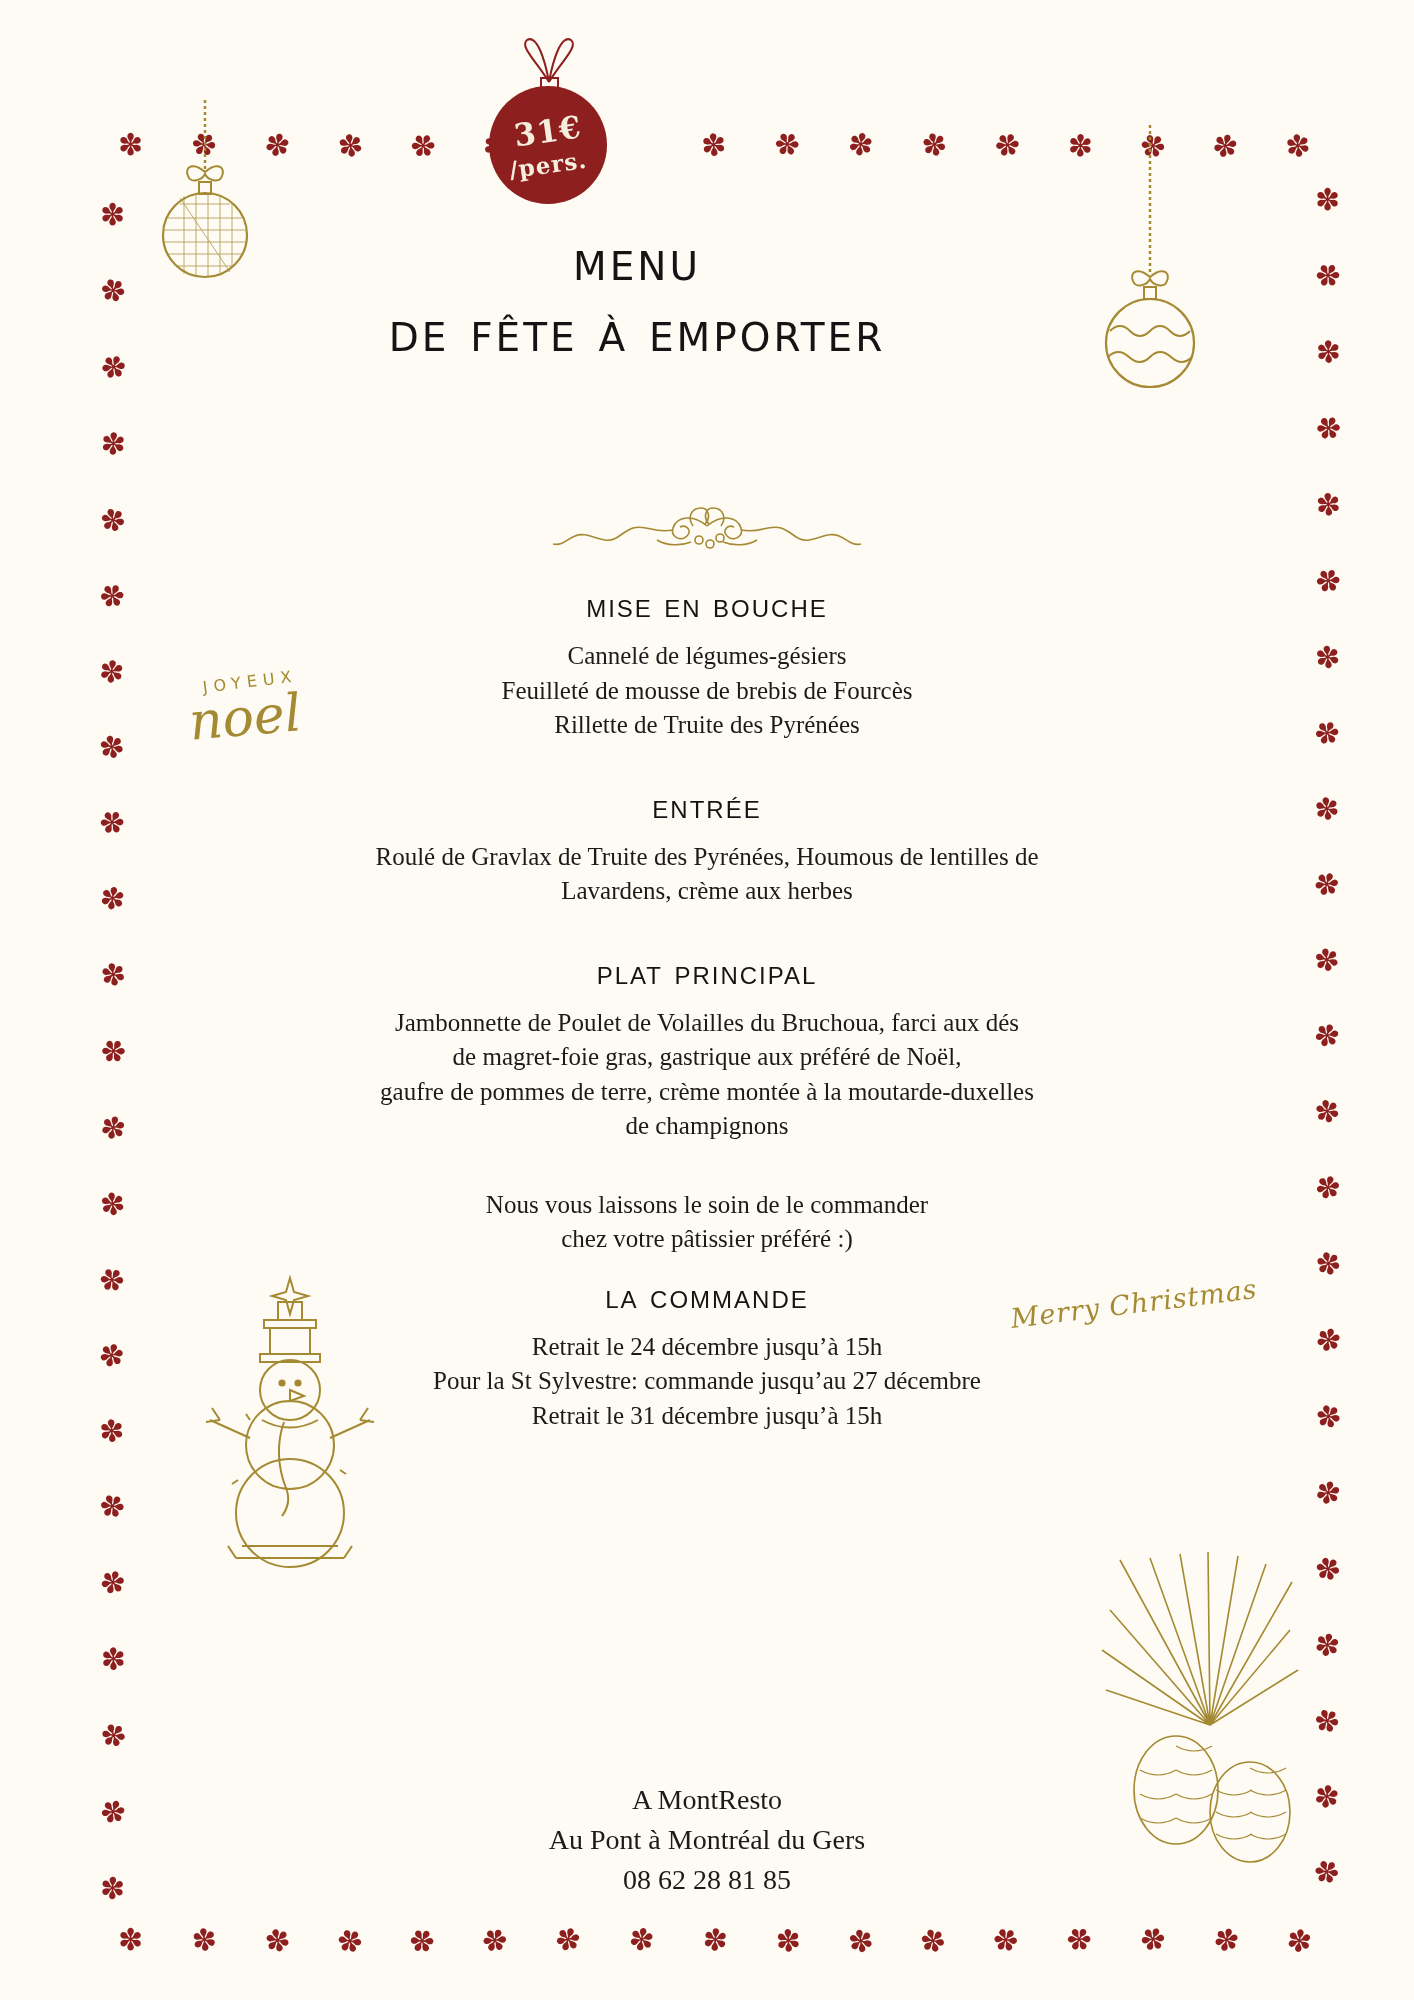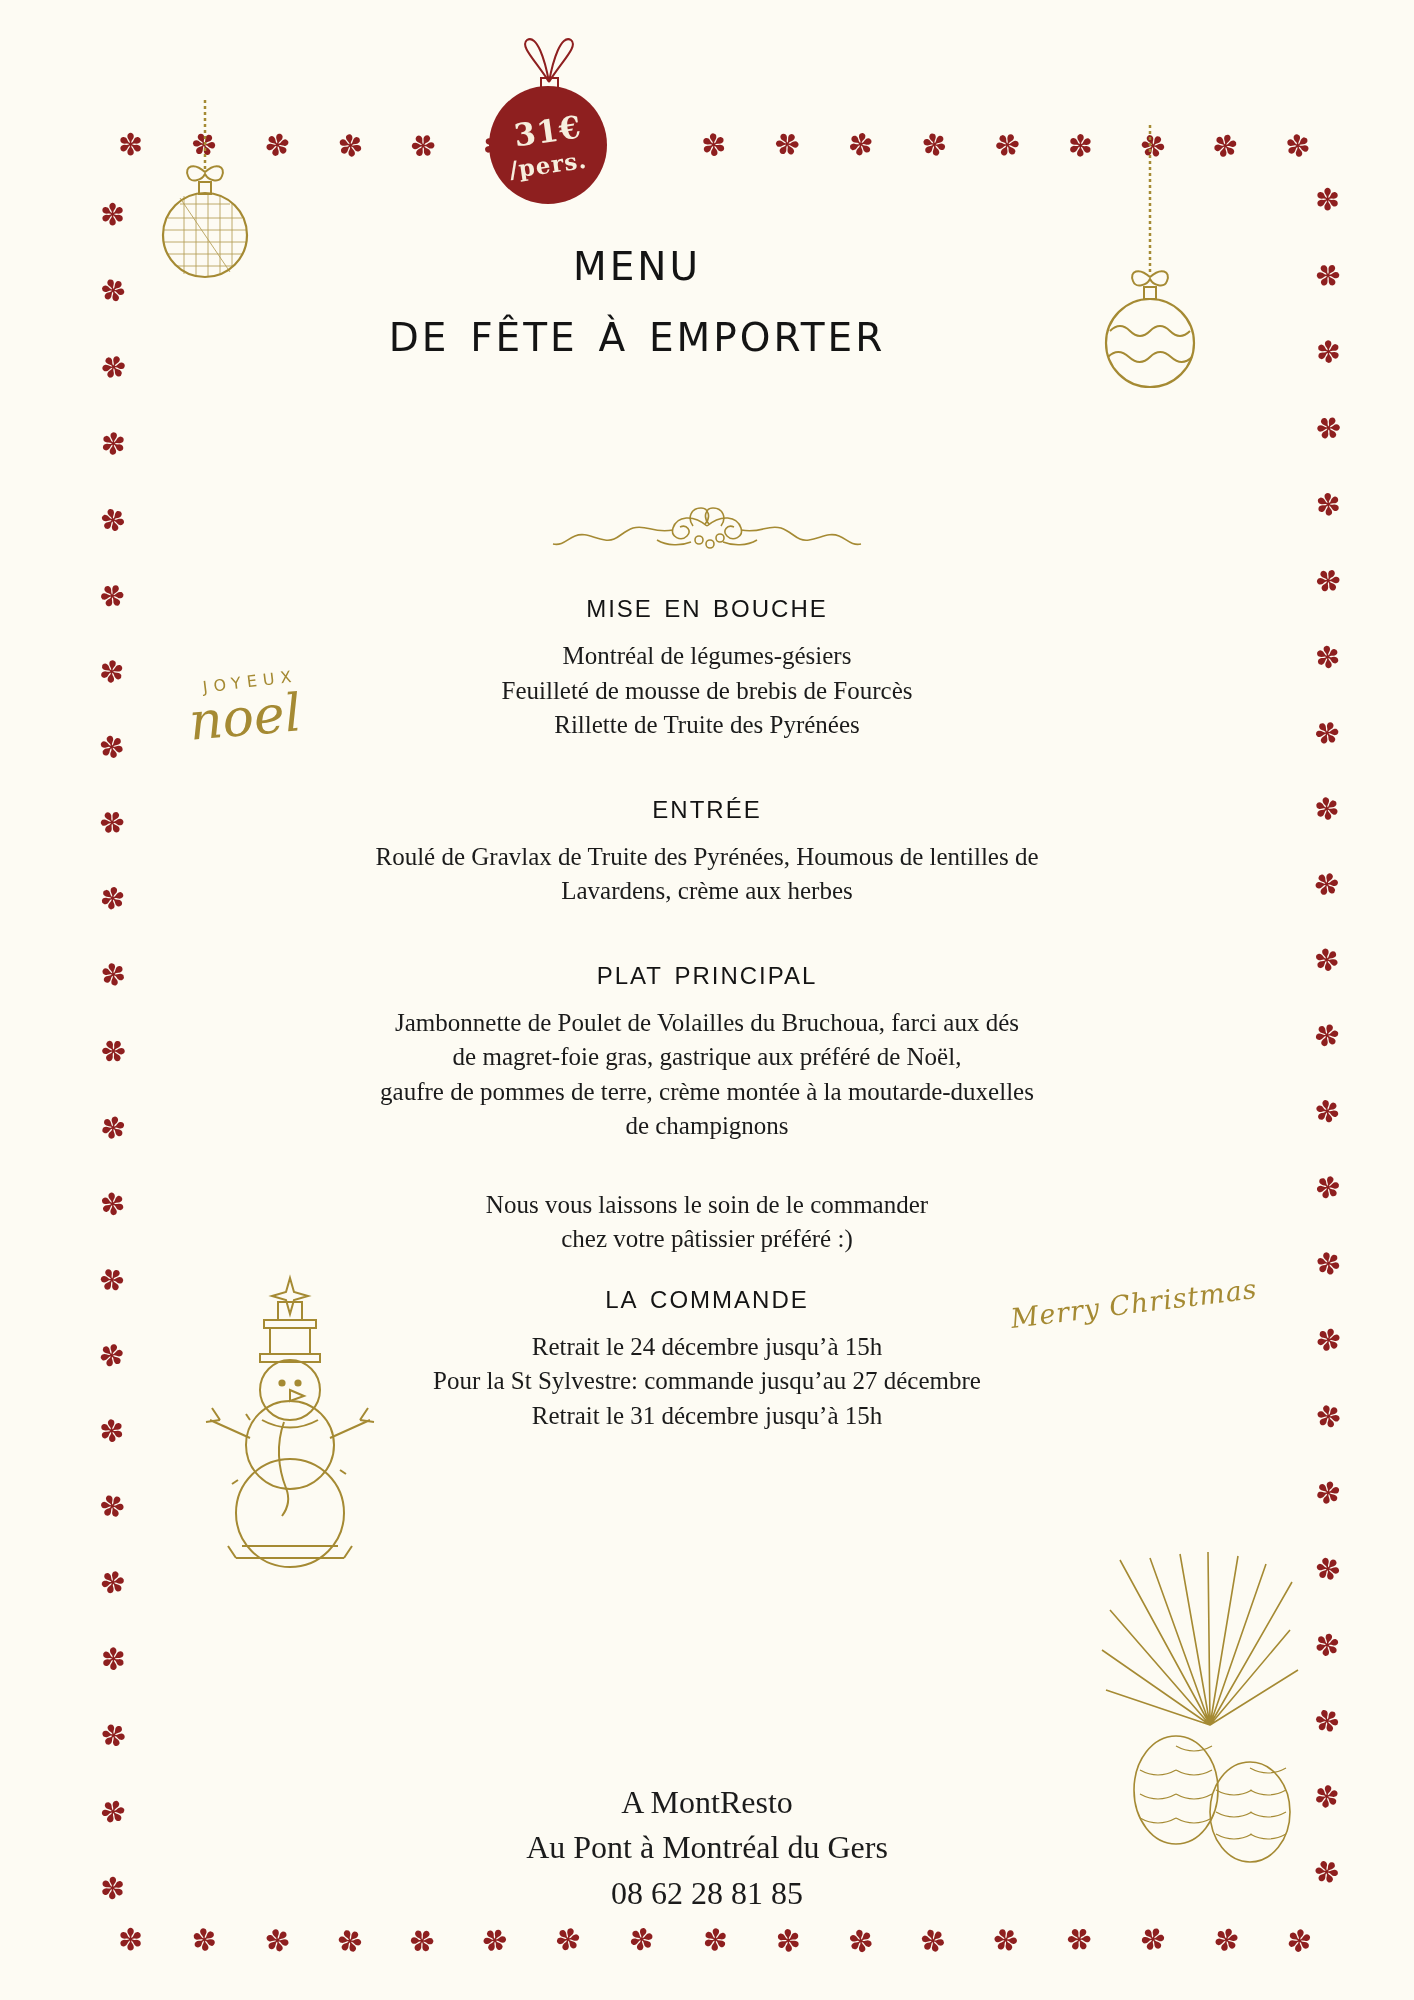--- a/index.html
+++ b/index.html
@@ -168,21 +168,21 @@
   }
 
   
   .footer {
     position: absolute;
     top: 1780px;
     left: 0;
     width: 1414px;
     text-align: center;
     font-family: "Liberation Serif", serif;
-    font-size: 32px;
+    font-size: 28px;
     line-height: 1.42;
     color: #1b1b1b;
   }
 
   .snowman { position: absolute; left: 190px; top: 1270px; }
   .pinecone { position: absolute; left: 1080px; top: 1550px; }
 </style>
 </head>
 <body>
 
@@ -386,21 +386,21 @@
           <path d="M170 218 q18 10 36 0 M170 240 q18 10 36 0 M170 262 q18 10 36 0 M170 284 q18 10 36 0"></path>
         </g>
       </g>
     </svg>
   </div>
 
   <div class="content" id="menu-content">
       <div class="section">
         <div class="section-title">Mise en bouche</div>
         <div class="section-body">
-          <div>Montréal de légumes-gésiers</div>
+          <div>Cannelé de légumes-gésiers</div>
           <div>Feuilleté de mousse de brebis de Fourcès</div>
           <div>Rillette de Truite des Pyrénées</div>
         </div>
       </div>
       <div style="height: 44px;"></div>
       <div class="section">
         <div class="section-title">Entrée</div>
         <div class="section-body">
           <div>Roulé de Gravlax de Truite des Pyrénées, Houmous de lentilles de</div>
           <div>Lavardens, crème aux herbes</div>

